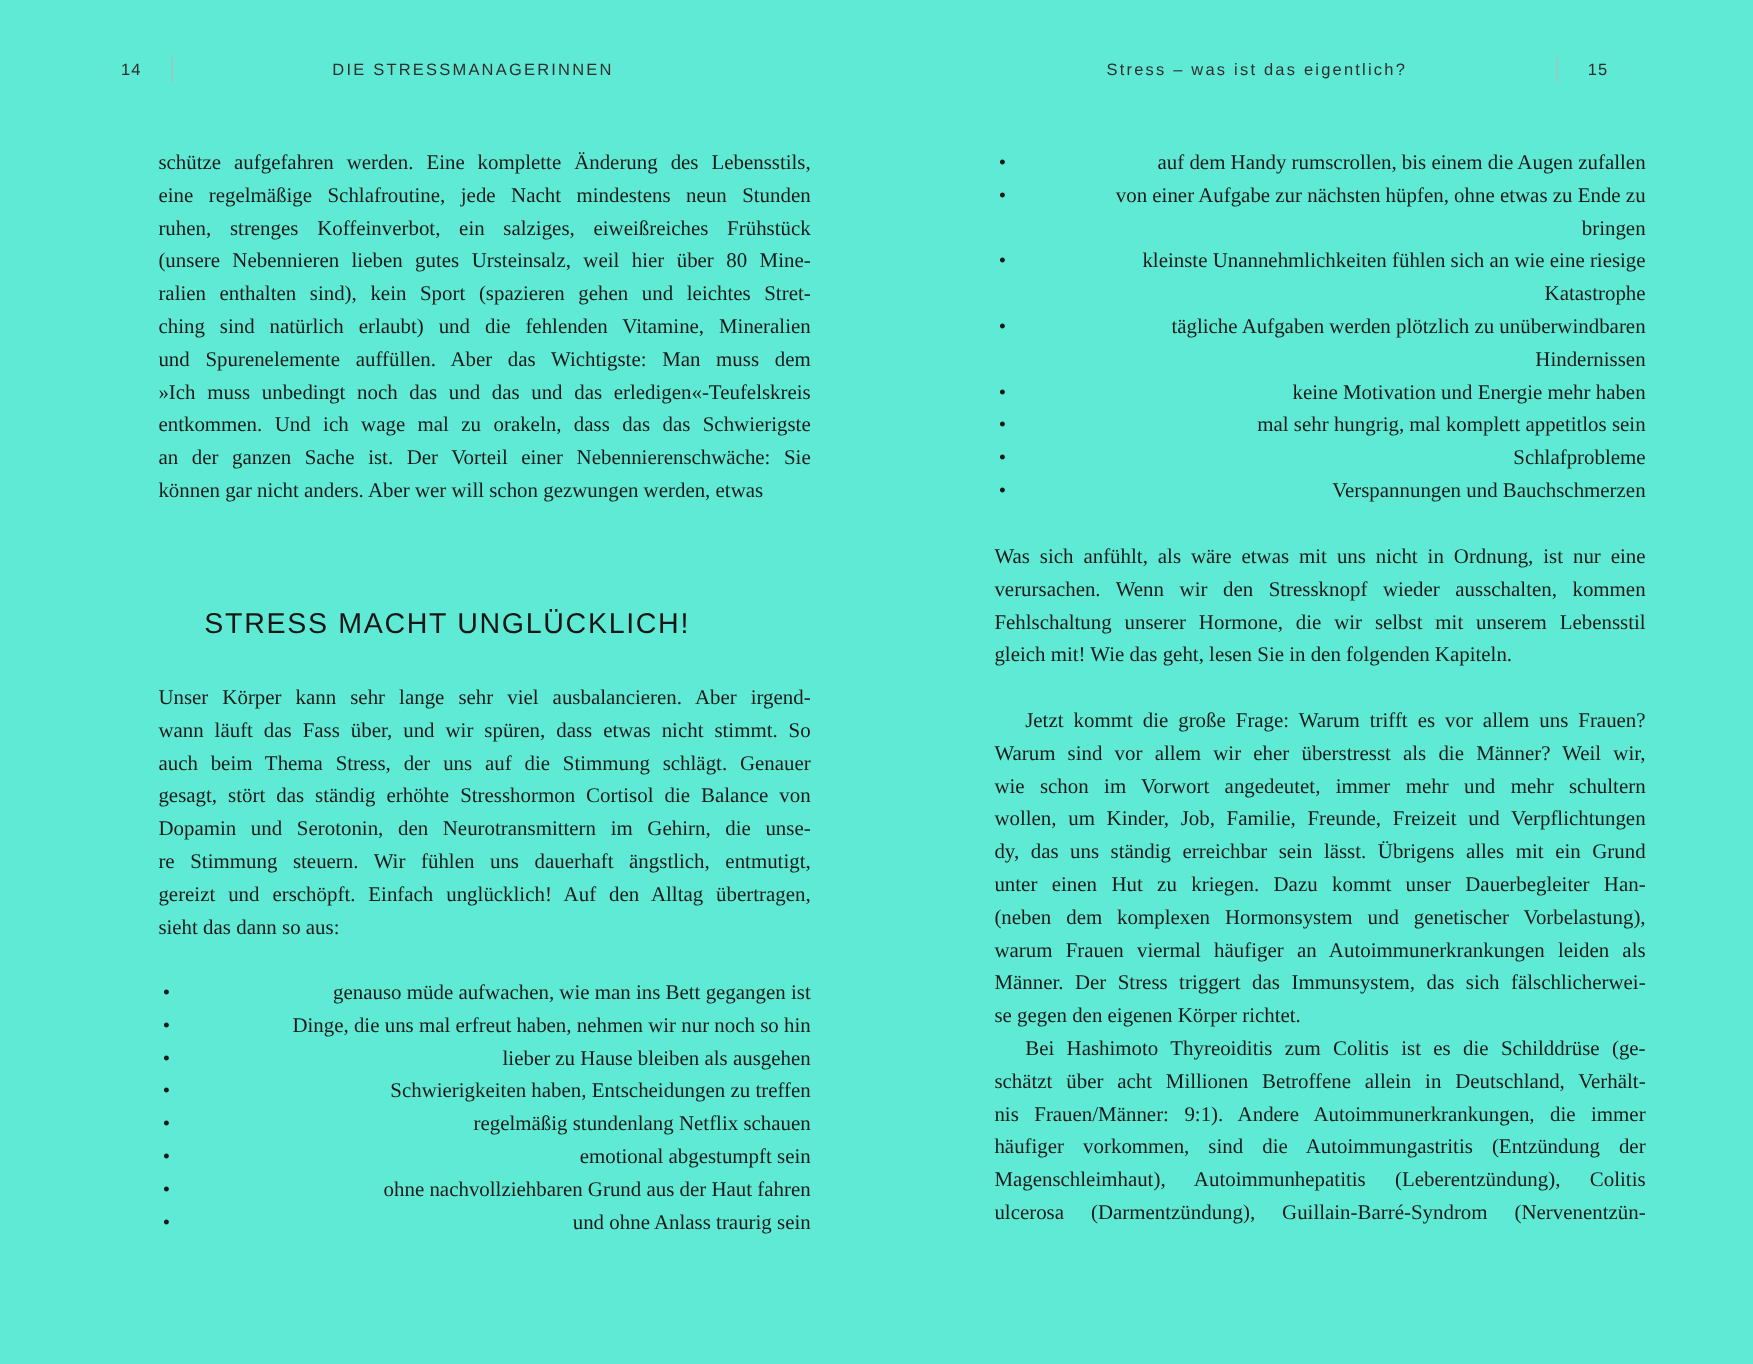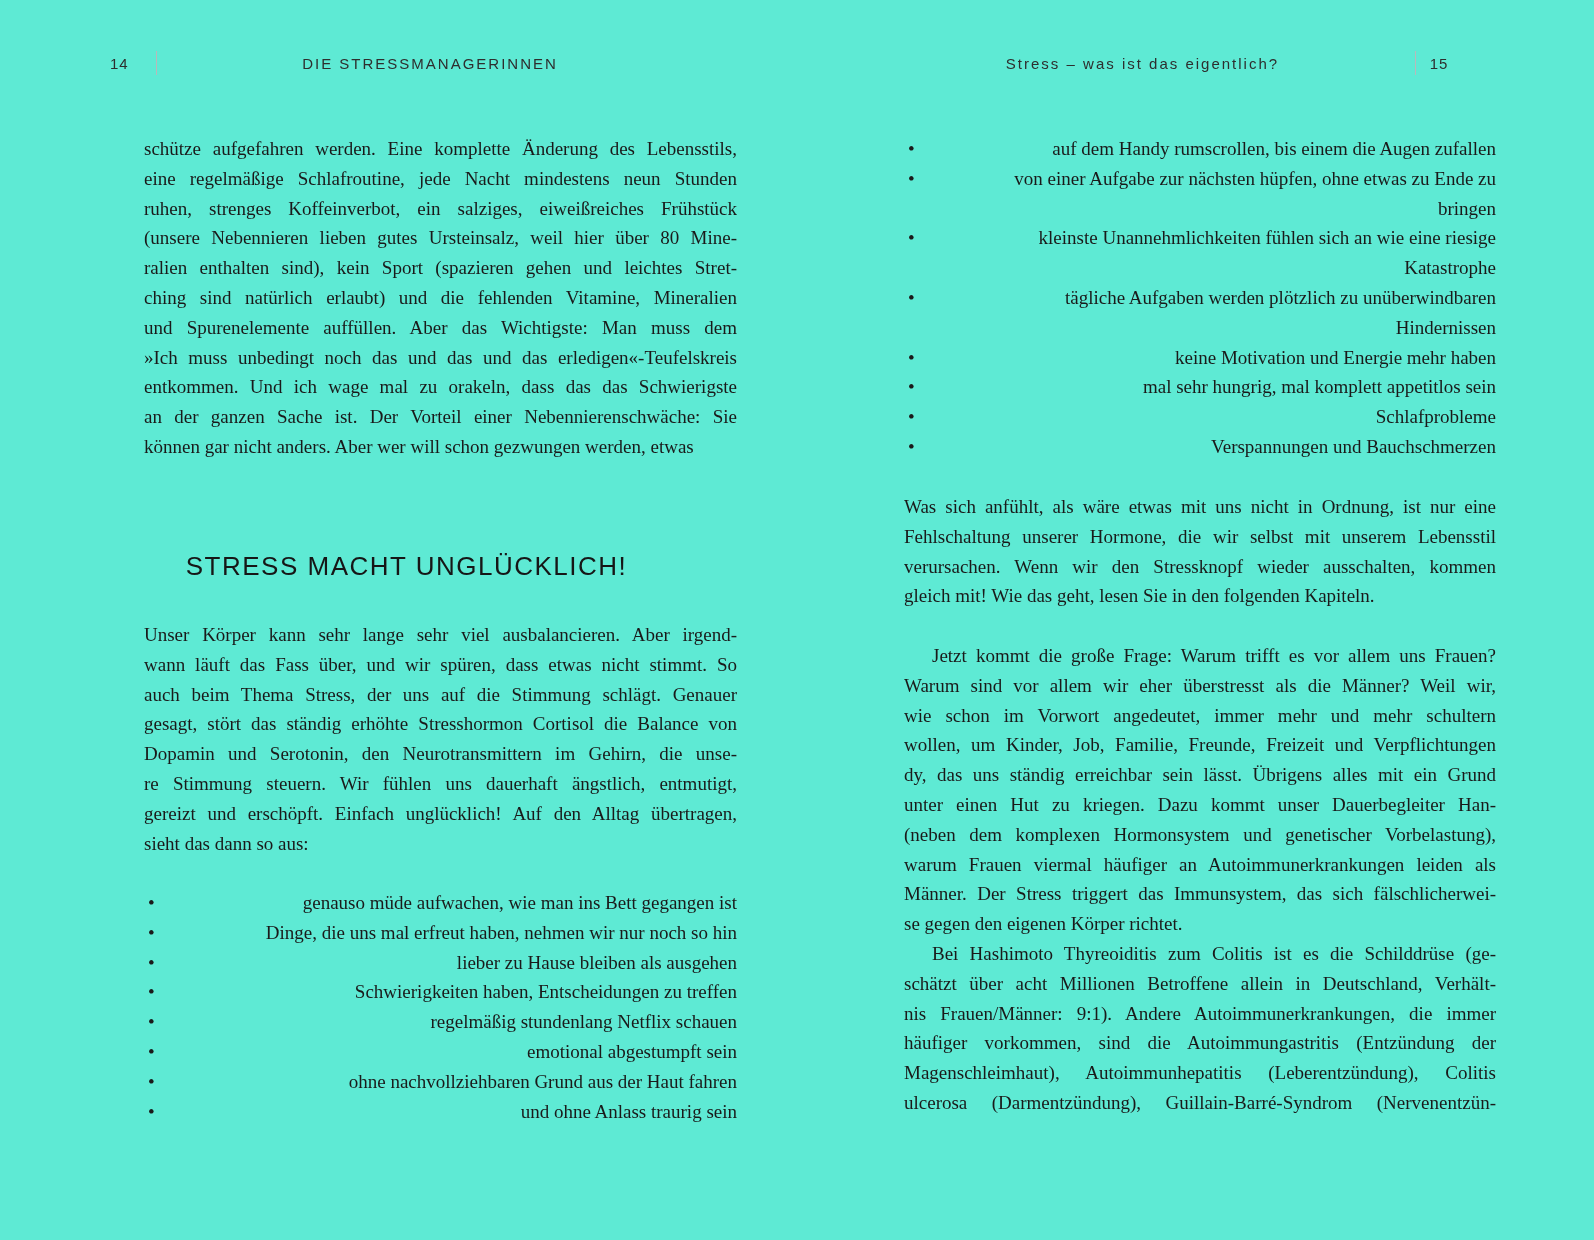--- a/index.html
+++ b/index.html
@@ -20,21 +20,21 @@
     display: flex;
     align-items: center;
     font-family: "Liberation Sans", sans-serif;
     font-size: 15px;
     color: #2e2e2e;
     letter-spacing: 2px;
   }
   .pghead.left  { left: 110px; width: 593px; }
   .pghead.right { left: 870px; width: 592px; }
   .pgnum { width: 46px; letter-spacing: 1px; }
-  .pghead.right .pgnum { text-align: center; }
+  .pghead.right .pgnum { text-align: right; }
   .vbar {
     width: 1px; height: 24px;
     background: #b9b9b9;
     flex: 0 0 1px;
   }
   .ptitle { flex: 1; text-align: center; white-space: nowrap; }
   
   .col { position: absolute; top: 0; height: 1240px; }
   .col.leftcol  { left: 110px; width: 593px; }
   .col.rightcol { left: 870px; width: 592px; }
@@ -205,22 +205,22 @@
         <span class="btext">Schlafprobleme</span>
       </div>
         <div class="bline">
         <span class="bmark">•</span>
         <span class="btext">Verspannungen und Bauchschmerzen</span>
       </div>
       </div>
 
     <div class="para" id="right-para1">
         <div class="line jline">Was sich anfühlt, als wäre etwas mit uns nicht in Ordnung, ist nur eine</div>
+        <div class="line jline">verursachen. Wenn wir den Stressknopf wieder ausschalten, kommen</div>
         <div class="line jline">Fehlschaltung unserer Hormone, die wir selbst mit unserem Lebensstil</div>
-        <div class="line jline">verursachen. Wenn wir den Stressknopf wieder ausschalten, kommen</div>
         <div class="line jline">gleich mit! Wie das geht, lesen Sie in den folgenden Kapiteln.</div>
       </div>
 
     <div class="para indent-first" id="right-para2">
         <div class="line jline">Jetzt kommt die große Frage: Warum trifft es vor allem uns Frauen?</div>
         <div class="line jline">Warum sind vor allem wir eher überstresst als die Männer? Weil wir,</div>
         <div class="line jline">wie schon im Vorwort angedeutet, immer mehr und mehr schultern</div>
         <div class="line jline">wollen, um Kinder, Job, Familie, Freunde, Freizeit und Verpflichtungen</div>
         <div class="line jline">dy, das uns ständig erreichbar sein lässt. Übrigens alles mit ein Grund</div>
         <div class="line jline">unter einen Hut zu kriegen. Dazu kommt unser Dauerbegleiter Han-</div>

